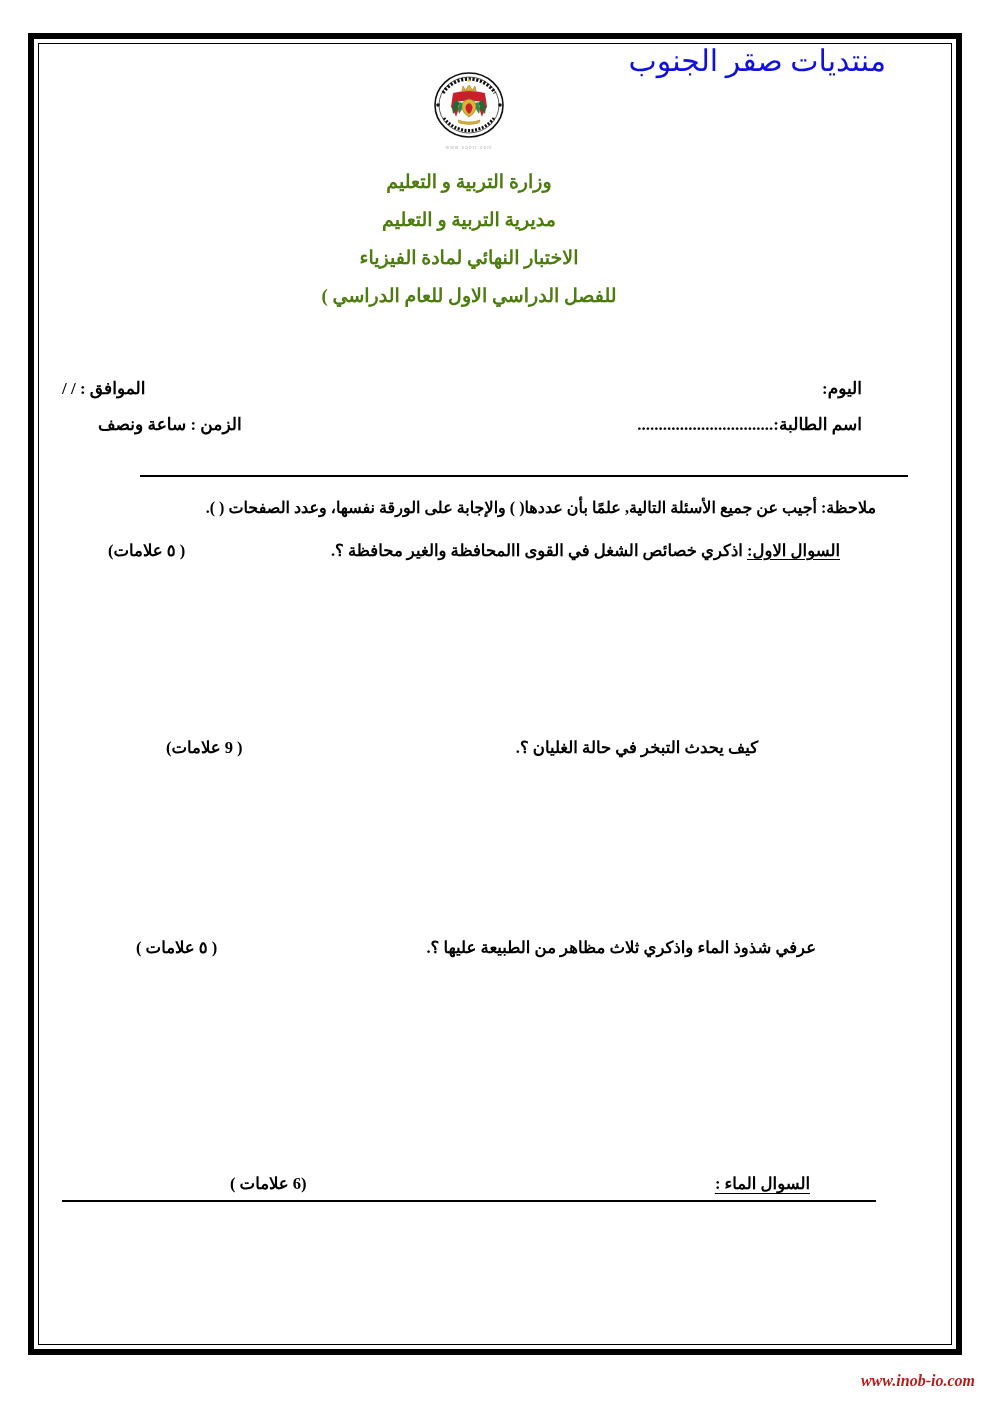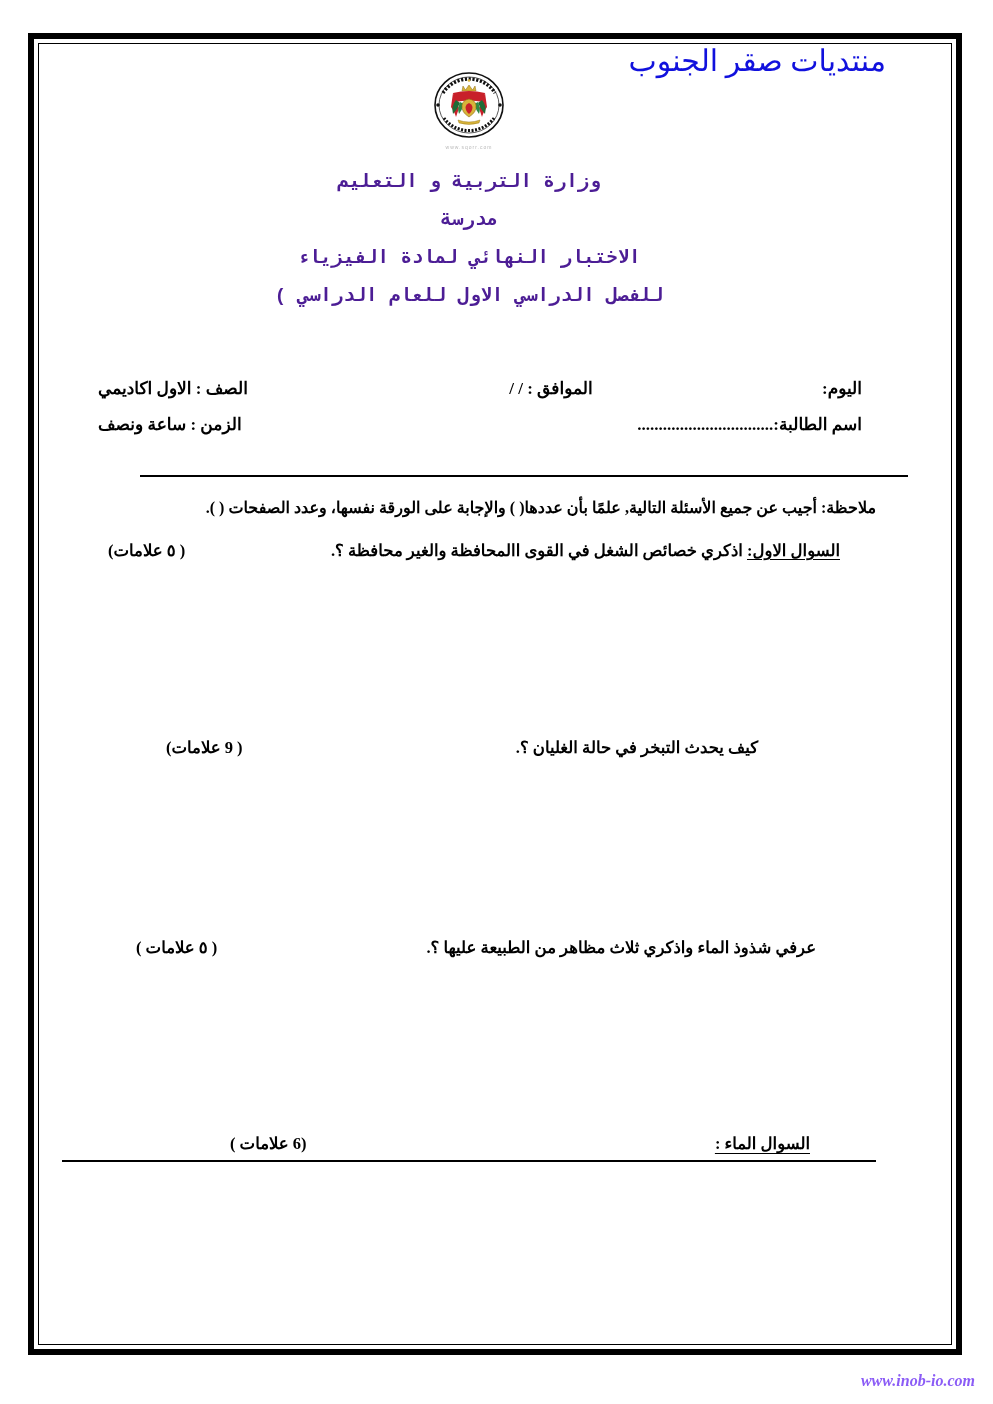--- a/index.html
+++ b/index.html
@@ -86,24 +86,24 @@
 
   
   .header-block {
     position: absolute;
     left: 0;
     right: 0;
     top: 130px;
     text-align: center;
   }
   .header-line {
-    font-family: Liberation Mono, monospace;
+    font-family: Liberation Serif, serif;
     font-size: 19px;
     font-weight: bold;
-    color: #4c1d95;
+    color: #4d7c0f;
     line-height: 38px;
     white-space: nowrap;
   }
 
   
   .info-rows {
     position: absolute;
     left: 22px;
     right: 22px;
     top: 338px;
@@ -208,32 +208,33 @@
   .section-two .s-title {
     flex: 0 0 auto;
     padding-right: 66px;
     text-decoration: underline;
     text-underline-offset: 4px;
   }
   .section-two .s-marks {
     flex: 0 0 auto;
     margin-right: auto;
     padding-left: 168px;
+    margin-top: 40px;
   }
 
   
   .footer-url {
     position: absolute;
     right: 18px;
     top: 1372px;
     font-family: "Liberation Serif", "DejaVu Serif", serif;
     font-size: 16px;
     font-weight: bold;
     font-style: italic;
-    color: #8b5cf6;
+    color: #b91c1c;
     direction: ltr;
     white-space: nowrap;
   }
 </style>
 </head>
 <body>
 
 <div class="page-frame">
   <div class="page-frame-inner"></div>
 </div>
@@ -266,30 +267,29 @@
       <path d="M42 30 q-6 1 -7 6 q-1 7 7 12 q8 -5 7 -12 q-1 -5 -7 -6 z" fill="#d8b43a" stroke="#8c6d12" stroke-width="0.6"></path>
       <path d="M42 34 q-3 1 -3.5 4 q0 4 3.5 7 q3.5 -3 3.5 -7 q-0.5 -3 -3.5 -4 z" fill="#c8202a"></path>
 
       <path d="M31 51 q11 4 22 0 l-1 3 q-10 3 -20 0 z" fill="#d8b43a" stroke="#8c6d12" stroke-width="0.4"></path>
     </svg>
     <div class="emblem-url">www.sqorr.com</div>
   </div>
 
   <div class="header-block">
     <div class="header-line">وزارة التربية و التعليم</div>
-    <div class="header-line">مدرسة</div>
+    <div class="header-line">مديرية التربية و التعليم</div>
     <div class="header-line">الاختبار النهائي لمادة الفيزياء</div>
     <div class="header-line">للفصل الدراسي الاول  للعام الدراسي )</div>
   </div>
 
   <div class="info-rows">
     <div class="info-row row1">
       <div class="info-cell right">اليوم:</div>
       <div class="info-cell middle">الموافق :     /      /</div>
-      <div class="info-cell left">الصف :  الاول اكاديمي</div>
     </div>
     <div class="info-row row2">
       <div class="info-cell right">اسم الطالبة:................................</div>
       <div class="info-cell left">الزمن :   ساعة ونصف</div>
     </div>
   </div>
 
   <div class="separator"></div>
 
   <div class="note-line">ملاحظة: أجيب عن جميع الأسئلة التالية, علمًا بأن عددها(    ) والإجابة على الورقة نفسها، وعدد الصفحات (  ).</div>

